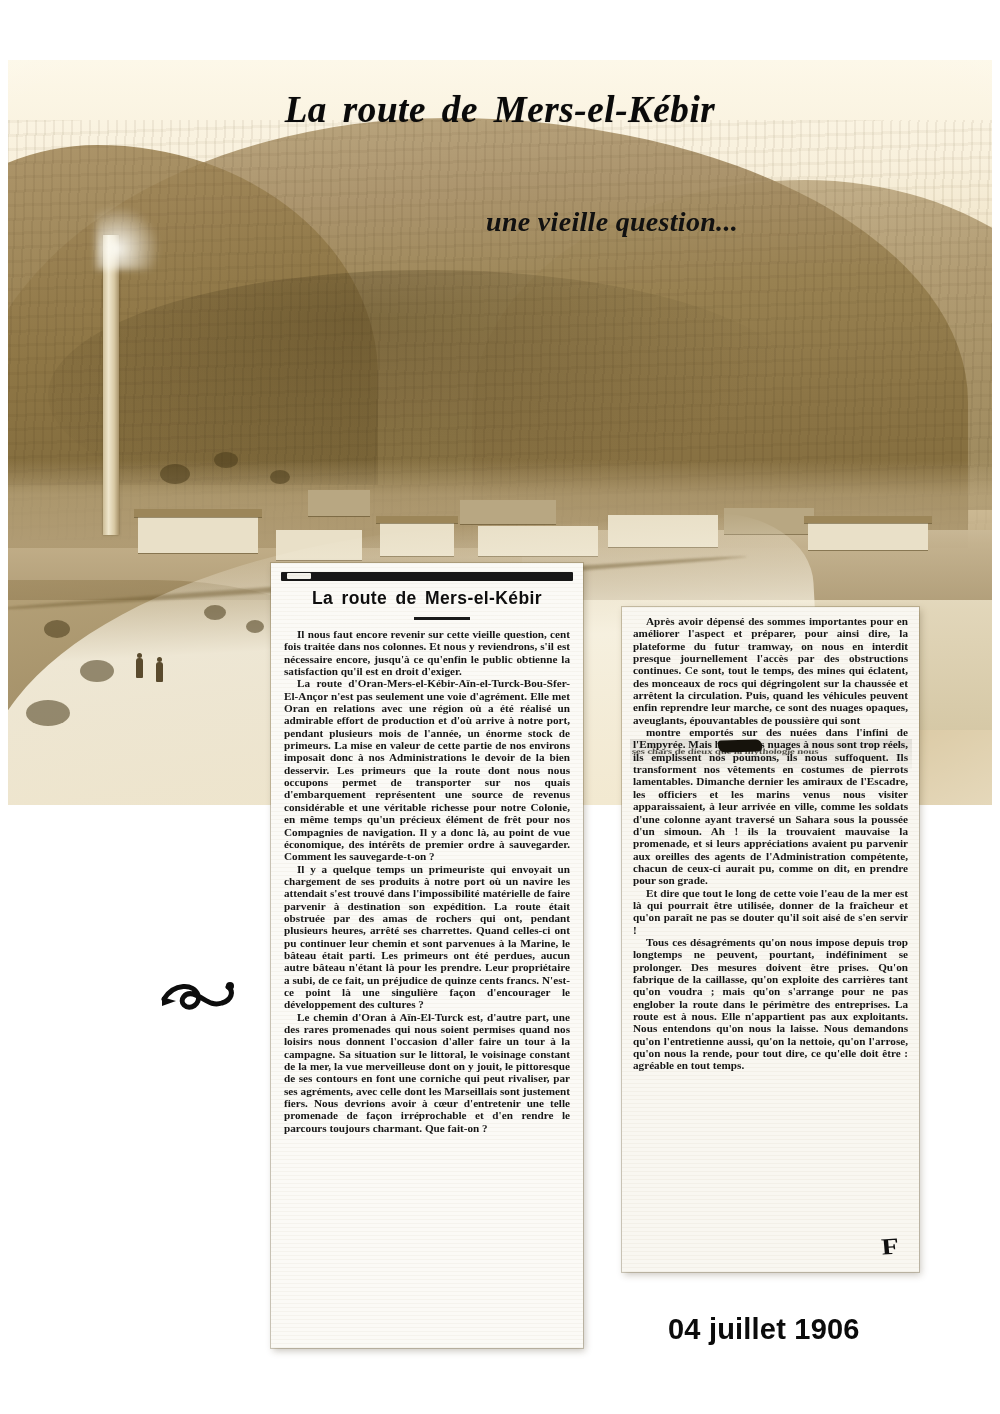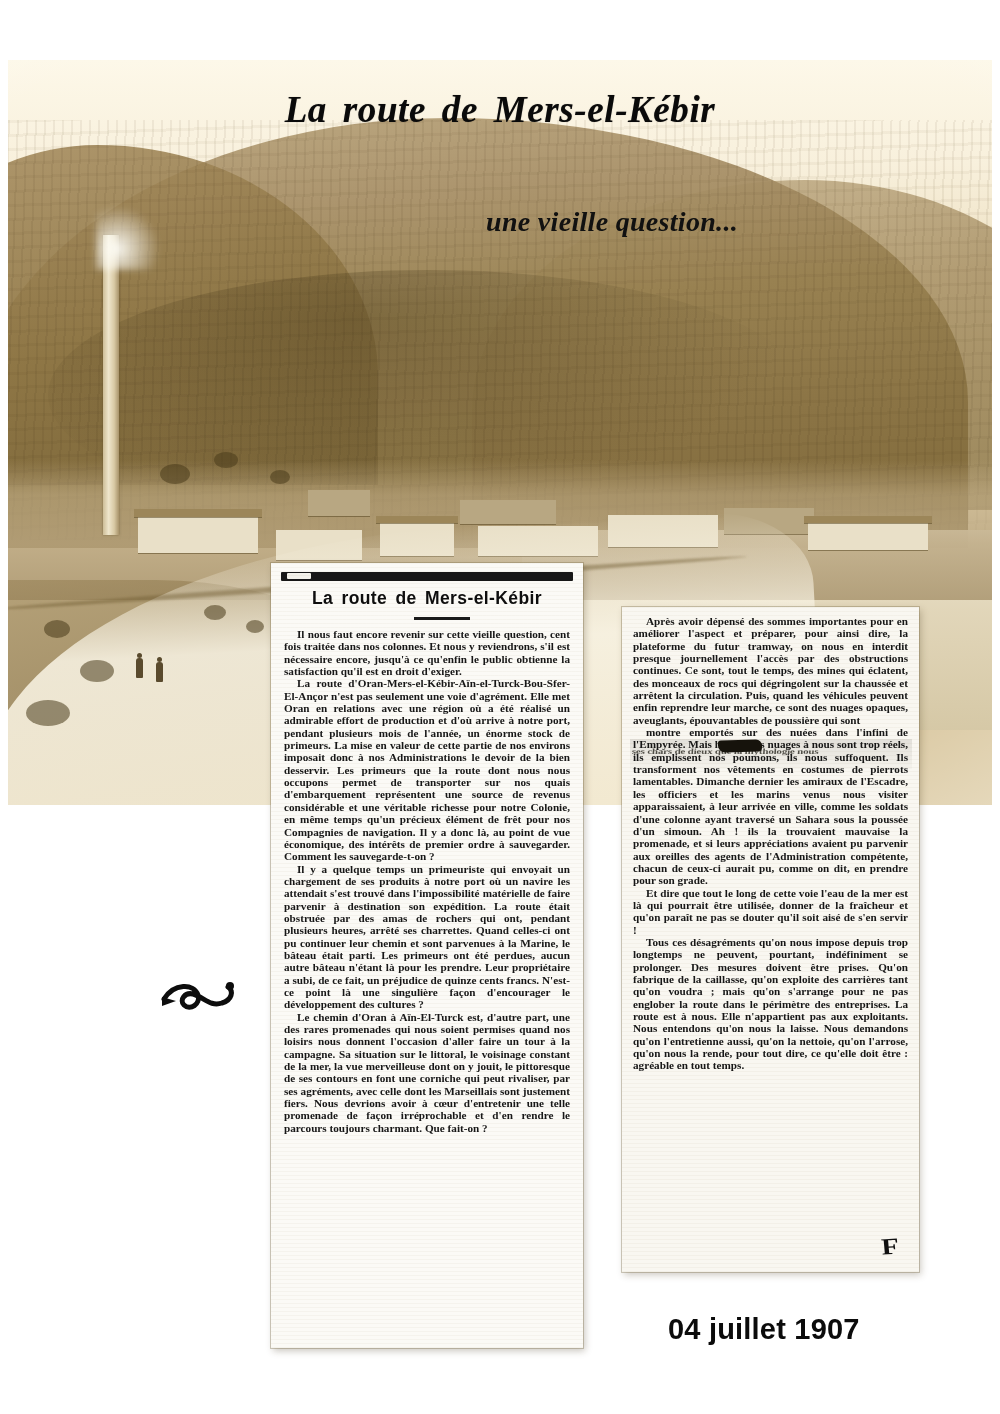--- a/index.html
+++ b/index.html
@@ -305,15 +305,15 @@
       <p>Tous ces désagréments qu'on nous impose depuis trop longtemps ne peuvent, pourtant, indéfiniment se prolonger. Des mesures doivent être prises. Qu'on fabrique de la caillasse, qu'on exploite des carrières tant qu'on voudra ; mais qu'on s'arrange pour ne pas englober la route dans le périmètre des entreprises. La route est à nous. Elle n'appartient pas aux exploitants. Nous entendons qu'on nous la laisse. Nous demandons qu'on l'entretienne aussi, qu'on la nettoie, qu'on l'arrose, qu'on nous la rende, pour tout dire, ce qu'elle doit être : agréable en tout temps.</p>
     </div>
 
     <div id="damage-band"></div>
     <div id="damage-ghost">ses chars de dieux que la mythologie nous</div>
     <div id="damage-blot"></div>
 
     <div id="signature-mark">F</div>
   </div>
 
-  <div id="date-line">04 juillet 1907</div>
+  <div id="date-line">04 juillet 1906</div>
 
 </div>
 
 </body></html>

